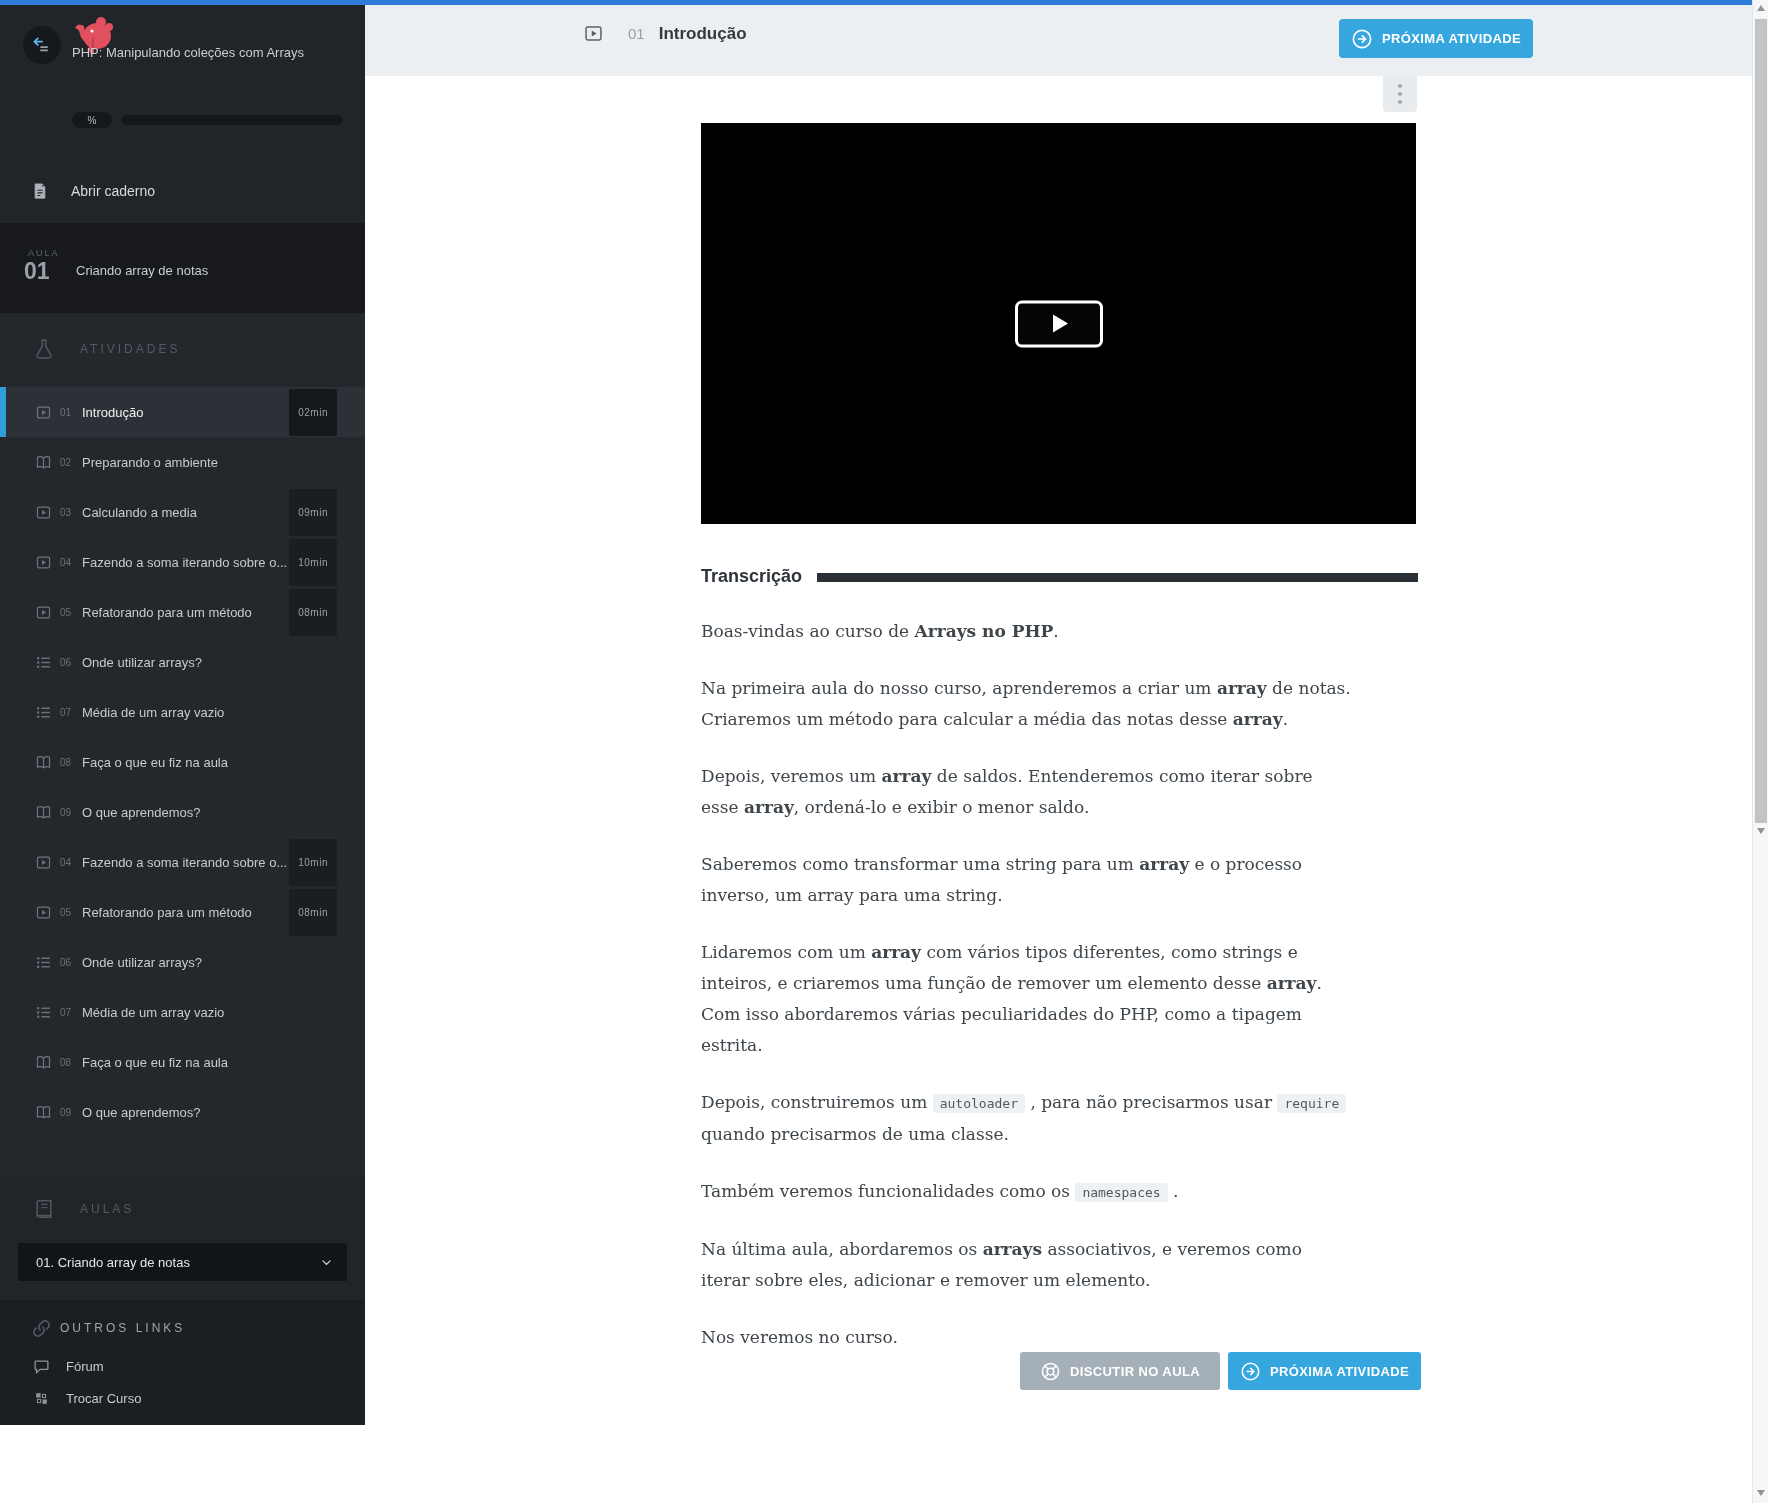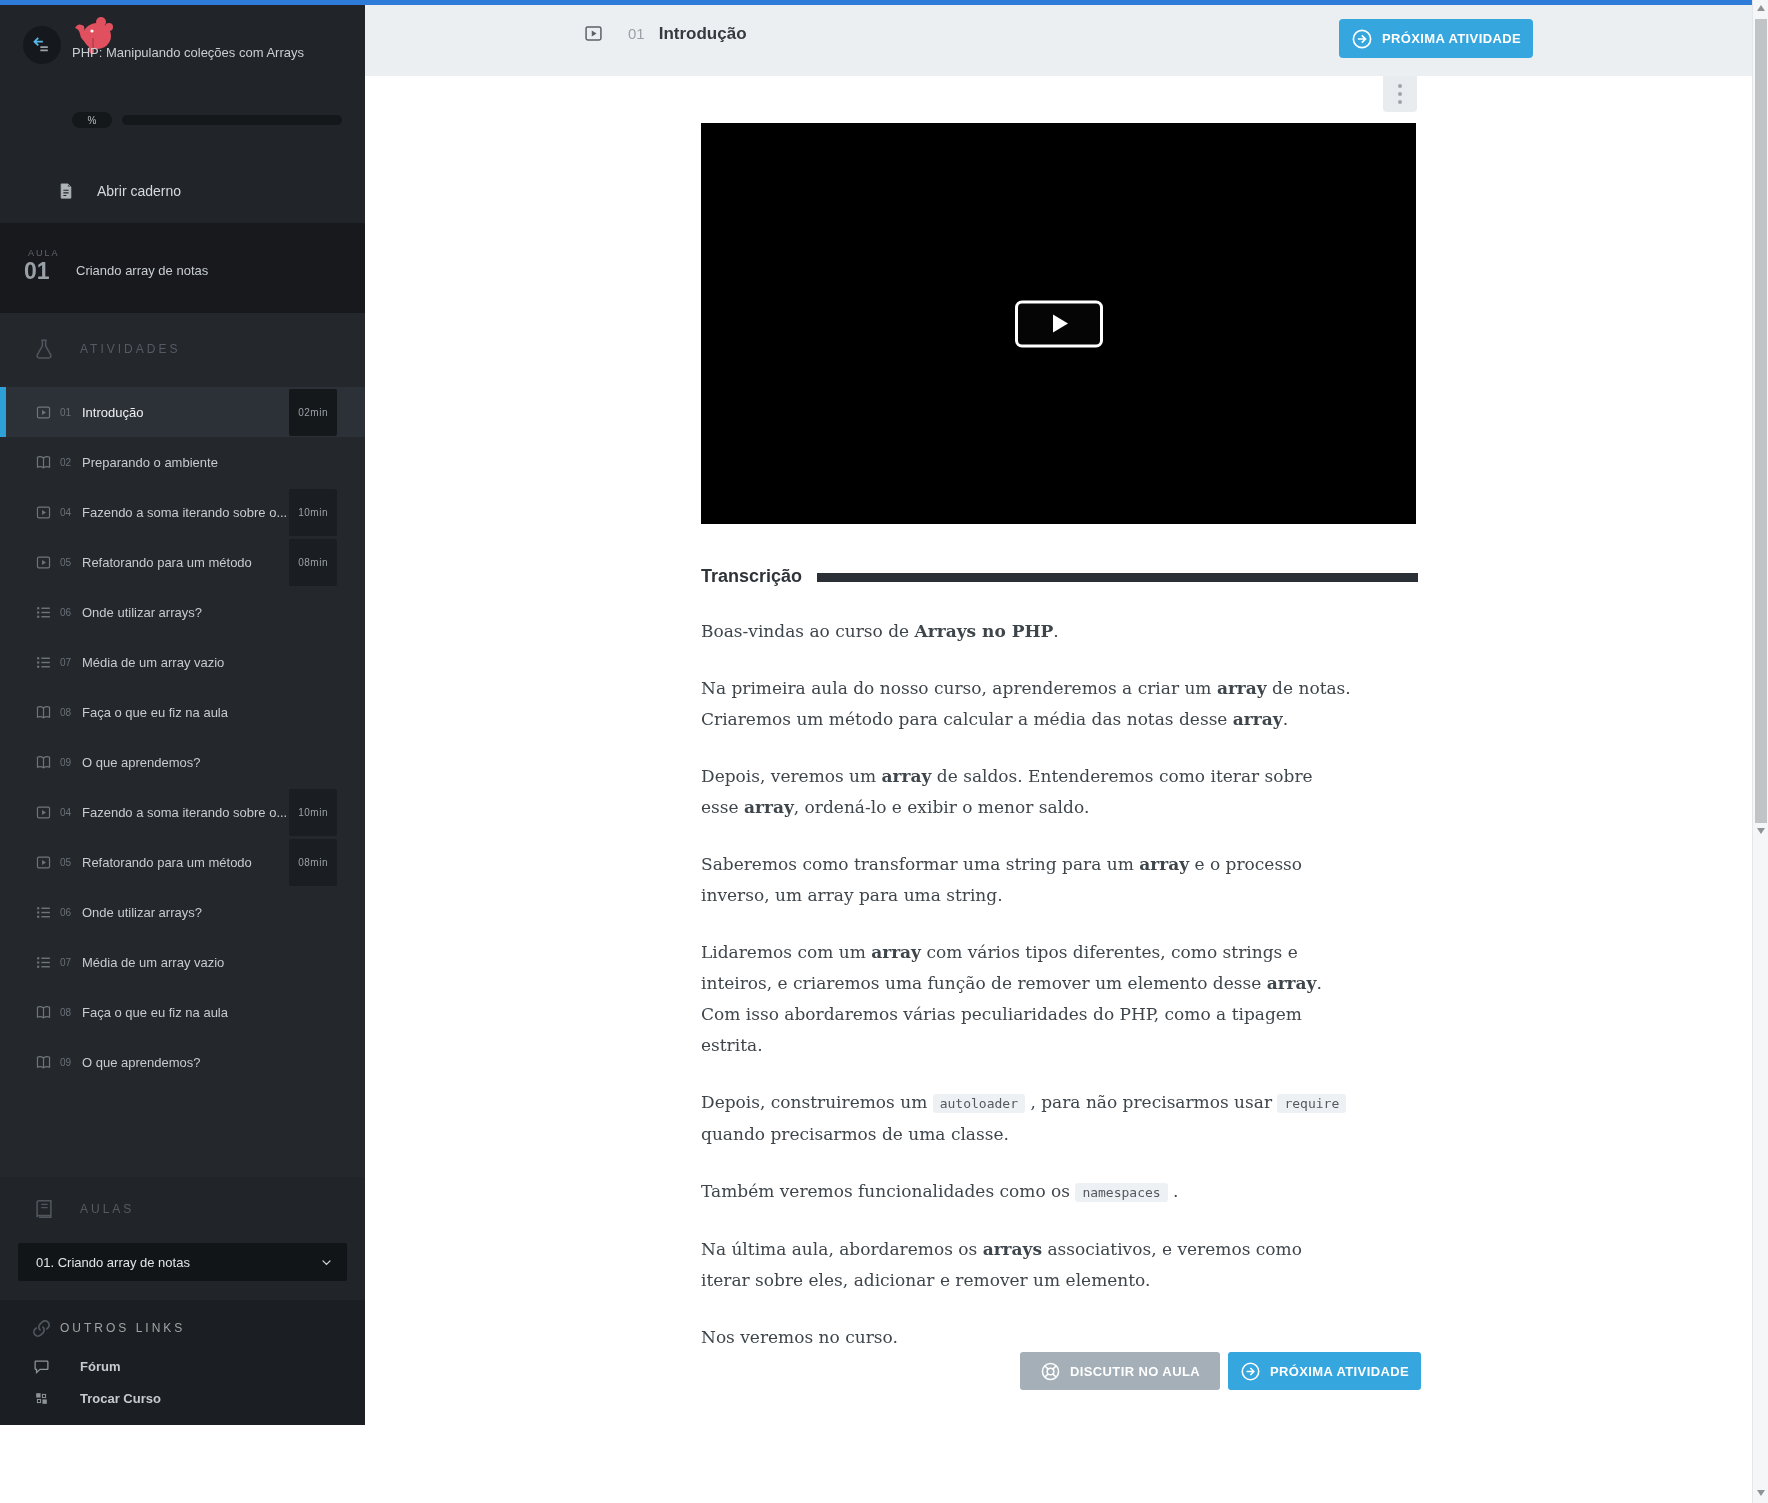--- a/index.html
+++ b/index.html
@@ -14,21 +14,21 @@
   .sidebar { position:absolute; left:0; top:0; width:365px; height:1425px; background:#212529; z-index:20; overflow:hidden; }
 
   .sb-back { position:absolute; left:23px; top:26px; width:38px; height:38px; border-radius:50%;
              background:#15181c; display:flex; align-items:center; justify-content:center; cursor:pointer; }
   .sb-logo { position:absolute; left:70px; top:16px; }
   .sb-course-title { position:absolute; left:72px; top:44px; width:240px; font-size:13px; line-height:17px; color:#c9ced2; }
   .sb-pct { position:absolute; left:72px; top:112px; width:40px; height:16px; border-radius:8px; background:#15181b;
             color:#b9bfc4; font-size:10px; display:flex; align-items:center; justify-content:center; }
   .sb-track { position:absolute; left:122px; top:115px; width:220px; height:10px; border-radius:5px; background:#15181b; }
 
-  .sb-caderno { position:absolute; left:0; top:168px; width:365px; height:46px; display:flex; align-items:center; cursor:pointer;padding-left:26px; }
+  .sb-caderno { position:absolute; left:0; top:168px; width:365px; height:46px; display:flex; align-items:center; cursor:pointer; }
   .sb-caderno .ic { margin-left:31px; color:#aeb4b9; }
   .sb-caderno .lb { margin-left:22px; font-size:14px; color:#d6dadd; }
 
   .sb-aula { position:absolute; left:0; top:223px; width:365px; height:90px; background:#17191d; }
   .sb-aula .tag { position:absolute; left:28px; top:25px; font-size:9px; letter-spacing:2px; color:#5f666d; }
   .sb-aula .num { position:absolute; left:24px; top:35px; font-size:23px; font-weight:bold; color:#99a1a8; }
   .sb-aula .ttl { position:absolute; left:76px; top:40px; font-size:13px; color:#c9ced2; }
 
   .sb-acts { position:absolute; left:0; top:313px; width:365px; height:864px; background:#24282d; }
   .acts-head { position:absolute; left:0; top:12px; height:48px; display:flex; align-items:center; }
@@ -54,21 +54,21 @@
               display:flex; align-items:center; cursor:pointer; }
   .aulas-dd .lb { margin-left:18px; font-size:13px; color:#e1e5e8; }
   .aulas-dd .ic { margin-left:auto; margin-right:14px; color:#cfd4d8; }
 
   .sb-links { position:absolute; left:0; top:1300px; width:365px; height:125px; background:#1b1f23; }
   .links-head { position:absolute; left:0; top:8px; height:40px; display:flex; align-items:center; }
   .links-head .ic { margin-left:30px; color:#4f565d; }
   .links-head .lb { margin-left:7px; font-size:12px; letter-spacing:3px; color:#a3a3a3; }
   .link-row { position:absolute; left:0; width:365px; height:28px; display:flex; align-items:center; cursor:pointer; }
   .link-row .ic { margin-left:33px; width:17px; color:#8d949a; }
-  .link-row .lb { margin-left:30px; font-size:13px; color:#c6cbcf;font-weight:bold; }
+  .link-row .lb { margin-left:16px; font-size:13px; color:#c6cbcf; }
   .link-row.r1 { top:1352px; }
   .link-row.r2 { top:1384px; }
   .link-row { top:auto; } 
   .sb-links .link-row.r1 { top:52px; }
   .sb-links .link-row.r2 { top:84px; }
 
   
   .header-band { position:absolute; left:365px; top:5px; width:1387px; height:71px; background:#eceff1; }
   .hdr-group { position:absolute; left:218px; top:18px; display:flex; align-items:center; }
   .hdr-group .ic { color:#5b6167; }
@@ -247,20 +247,28 @@
             <use href="#icon-book"></use>
           </svg>
     <span class="num">02</span>
     <span class="lb">Preparando o ambiente</span>
 
   </div>
         <div class="act-row">
     <svg class="ic icon-slot" width="17" height="17" viewBox="0 0 24 24">
             <use href="#icon-video"></use>
           </svg>
+    <span class="num">03</span>
+    <span class="lb">Calculando a media</span>
+    <span class="badge">09min</span>
+  </div>
+        <div class="act-row">
+    <svg class="ic icon-slot" width="17" height="17" viewBox="0 0 24 24">
+            <use href="#icon-video"></use>
+          </svg>
     <span class="num">04</span>
     <span class="lb">Fazendo a soma iterando sobre o...</span>
     <span class="badge">10min</span>
   </div>
         <div class="act-row">
     <svg class="ic icon-slot" width="17" height="17" viewBox="0 0 24 24">
             <use href="#icon-video"></use>
           </svg>
     <span class="num">05</span>
     <span class="lb">Refatorando para um método</span>

